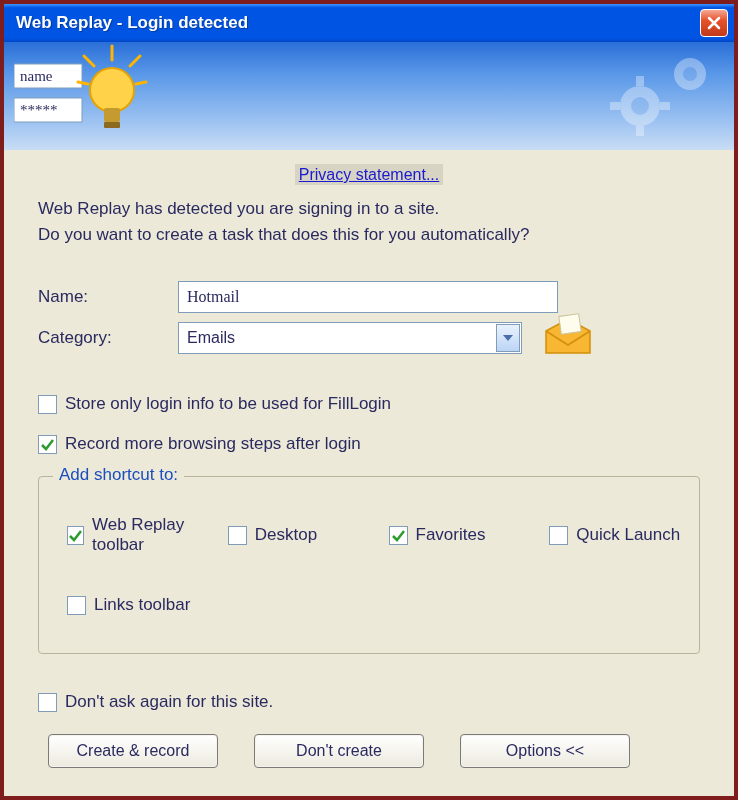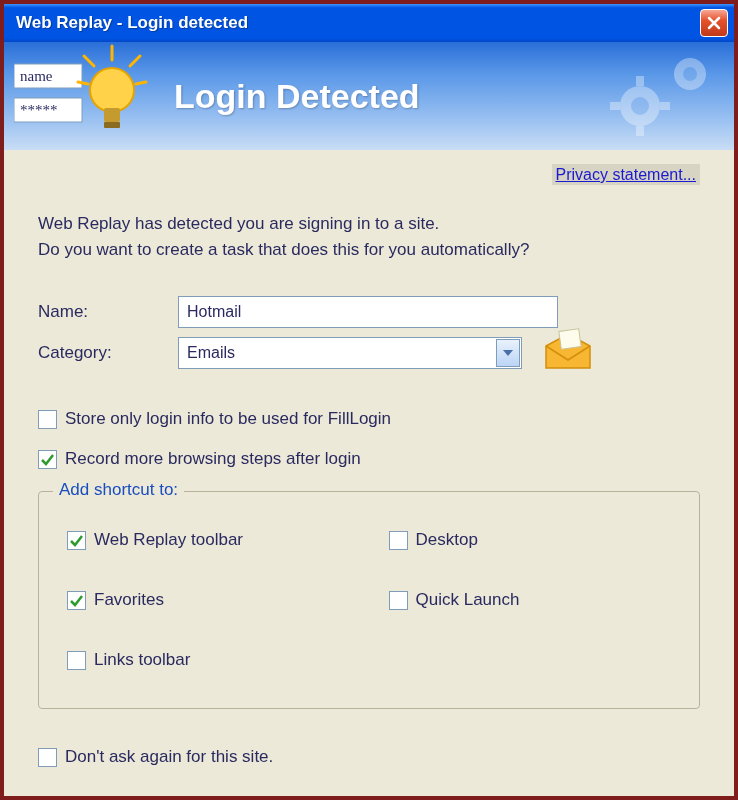--- a/index.html
+++ b/index.html
@@ -65,22 +65,22 @@
     position: absolute;
     right: 4px;
     top: 4px;
     opacity: 0.35;
   }
 
   .content {
     padding: 16px 34px 10px 34px;
   }
   .privacy-row {
-    text-align: right;
-    margin-bottom: 27px;
+    text-align: center;
+    margin-bottom: 12px;
   }
   .privacy-link {
     color: #1a1ad0;
     text-decoration: underline;
     background: #d7d4c3;
     padding: 2px 4px;
     font-size: 16px;
     cursor: pointer;
   }
   .msg {
@@ -96,21 +96,21 @@
   .form-label {
     width: 140px;
     font-size: 17px;
     color: #2a2a60;
   }
   .text-input {
     width: 380px;
     height: 32px;
     border: 1px solid #7f9db9;
     background: #fff;
-    font-family: Liberation Sans, sans-serif;
+    font-family: Liberation Serif, serif;
     font-size: 16px;
     padding: 14px 8px;
     color: #2a2a60;
   }
   .select-wrap {
     width: 344px;
     height: 32px;
     border: 1px solid #7f9db9;
     background: #fff;
     display: flex;
@@ -169,21 +169,21 @@
     position: absolute;
     top: -12px;
     left: 14px;
     background: #ece9d8;
     padding: 0 6px;
     color: #1a4ec0;
     font-size: 17px;
   }
   .shortcut-grid {
     display: grid;
-    grid-template-columns: 1fr 1fr;
+    grid-template-columns: 1fr 1fr 1fr 1fr;
     column-gap: 20px;
   }
 
   .buttons-row {
     display: flex;
     gap: 36px;
     margin-top: 22px;
     padding-left: 10px;
   }
   .btn {
@@ -230,21 +230,20 @@
           <g stroke="#ffb400" stroke-width="3" stroke-linecap="round">
             <line x1="98" y1="4" x2="98" y2="18"></line>
             <line x1="70" y1="14" x2="80" y2="24"></line>
             <line x1="126" y1="14" x2="116" y2="24"></line>
             <line x1="64" y1="40" x2="74" y2="42"></line>
             <line x1="132" y1="40" x2="122" y2="42"></line>
           </g>
         </g>
       </svg>
     </div>
-    <div class="banner-title">Login Detected</div>
     <div class="gears">
       <svg width="130" height="100" viewBox="0 0 130 100">
         <g fill="#ffffff">
           <circle cx="40" cy="60" r="20"></circle>
             <circle cx="40" cy="60" r="9" fill="#9fc4f2"></circle>
           <g transform="translate(40,60)">
               <rect x="-4" y="-30" width="8" height="10"></rect>
               <rect x="-4" y="20" width="8" height="10"></rect>
               <rect x="-30" y="-4" width="10" height="8"></rect>
               <rect x="20" y="-4" width="10" height="8"></rect>
@@ -351,15 +350,20 @@
 
     <div style="height:18px"></div>
 
     <div class="check-row">
       <div class="checkbox">
         
       </div>
       <span>Don't ask again for this site.</span>
     </div>
 
+    <div class="buttons-row">
+      <button class="btn">Create &amp; record</button>
+      <button class="btn">Don't create</button>
+      <button class="btn">Options &lt;&lt;</button>
+    </div>
 
   </div>
 </div>
 
 </body></html>

